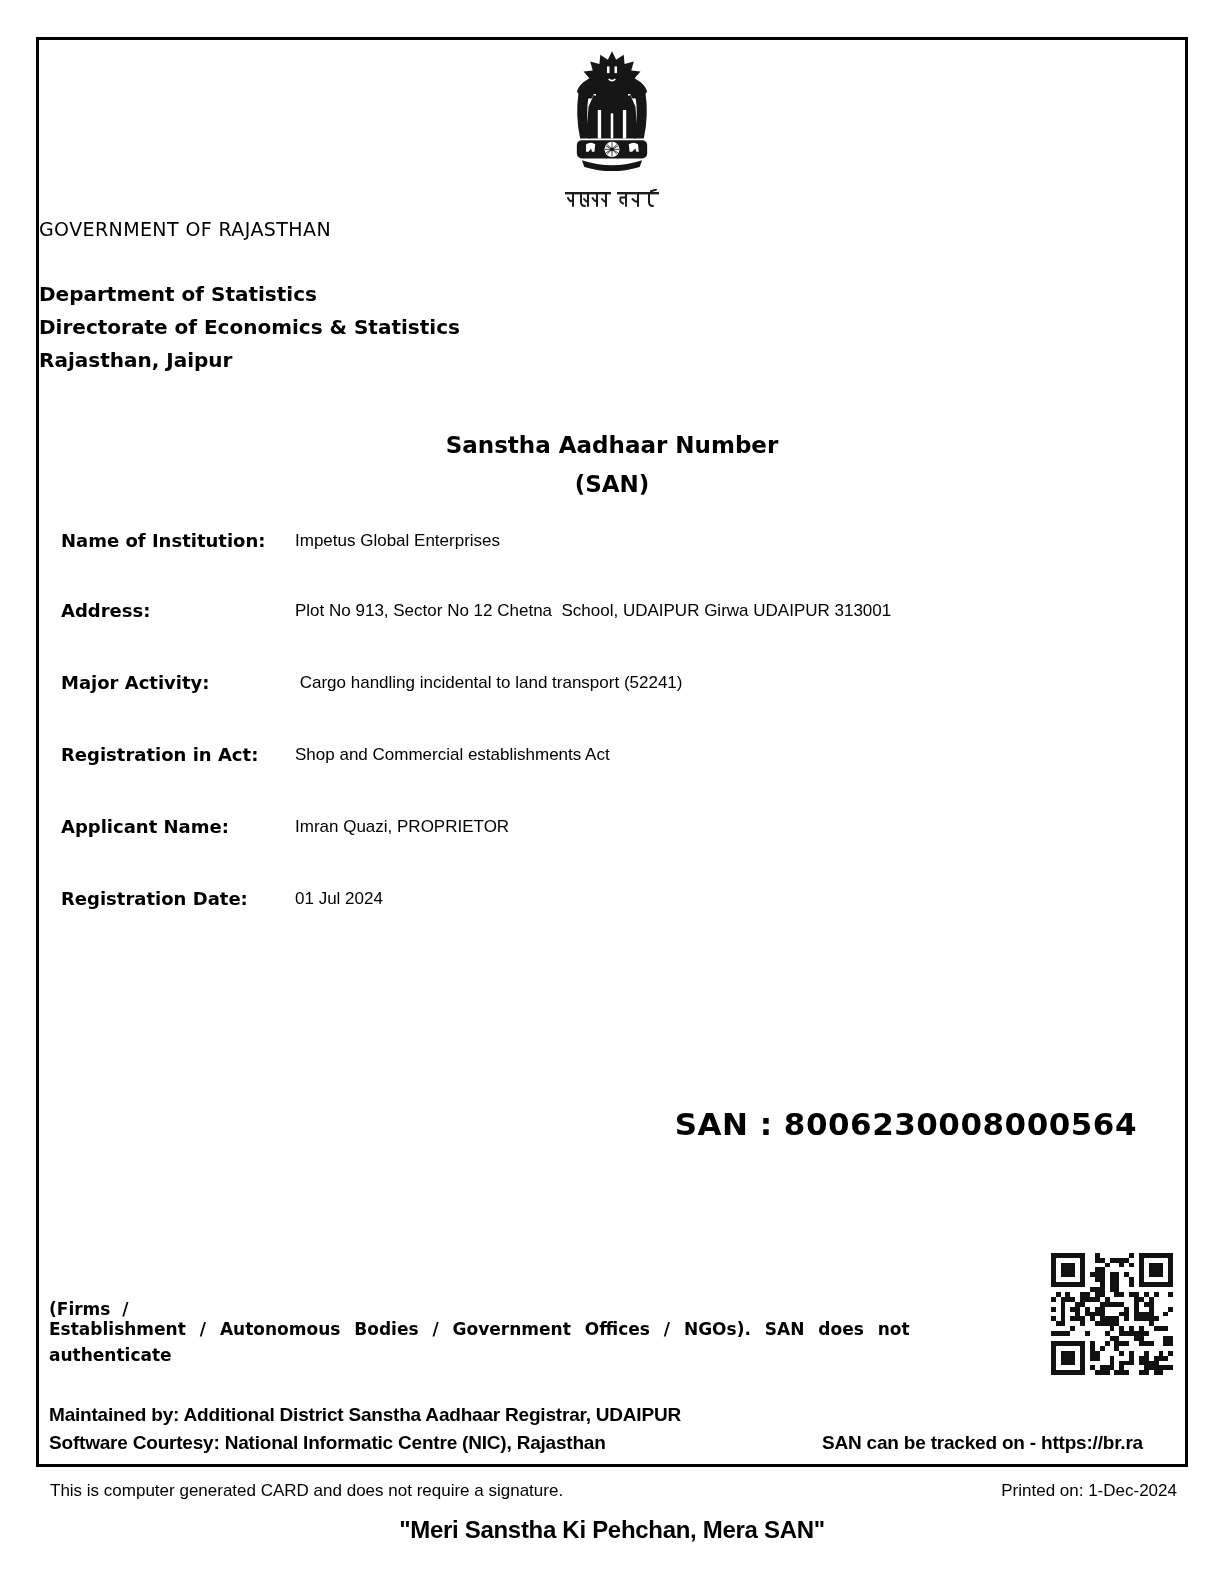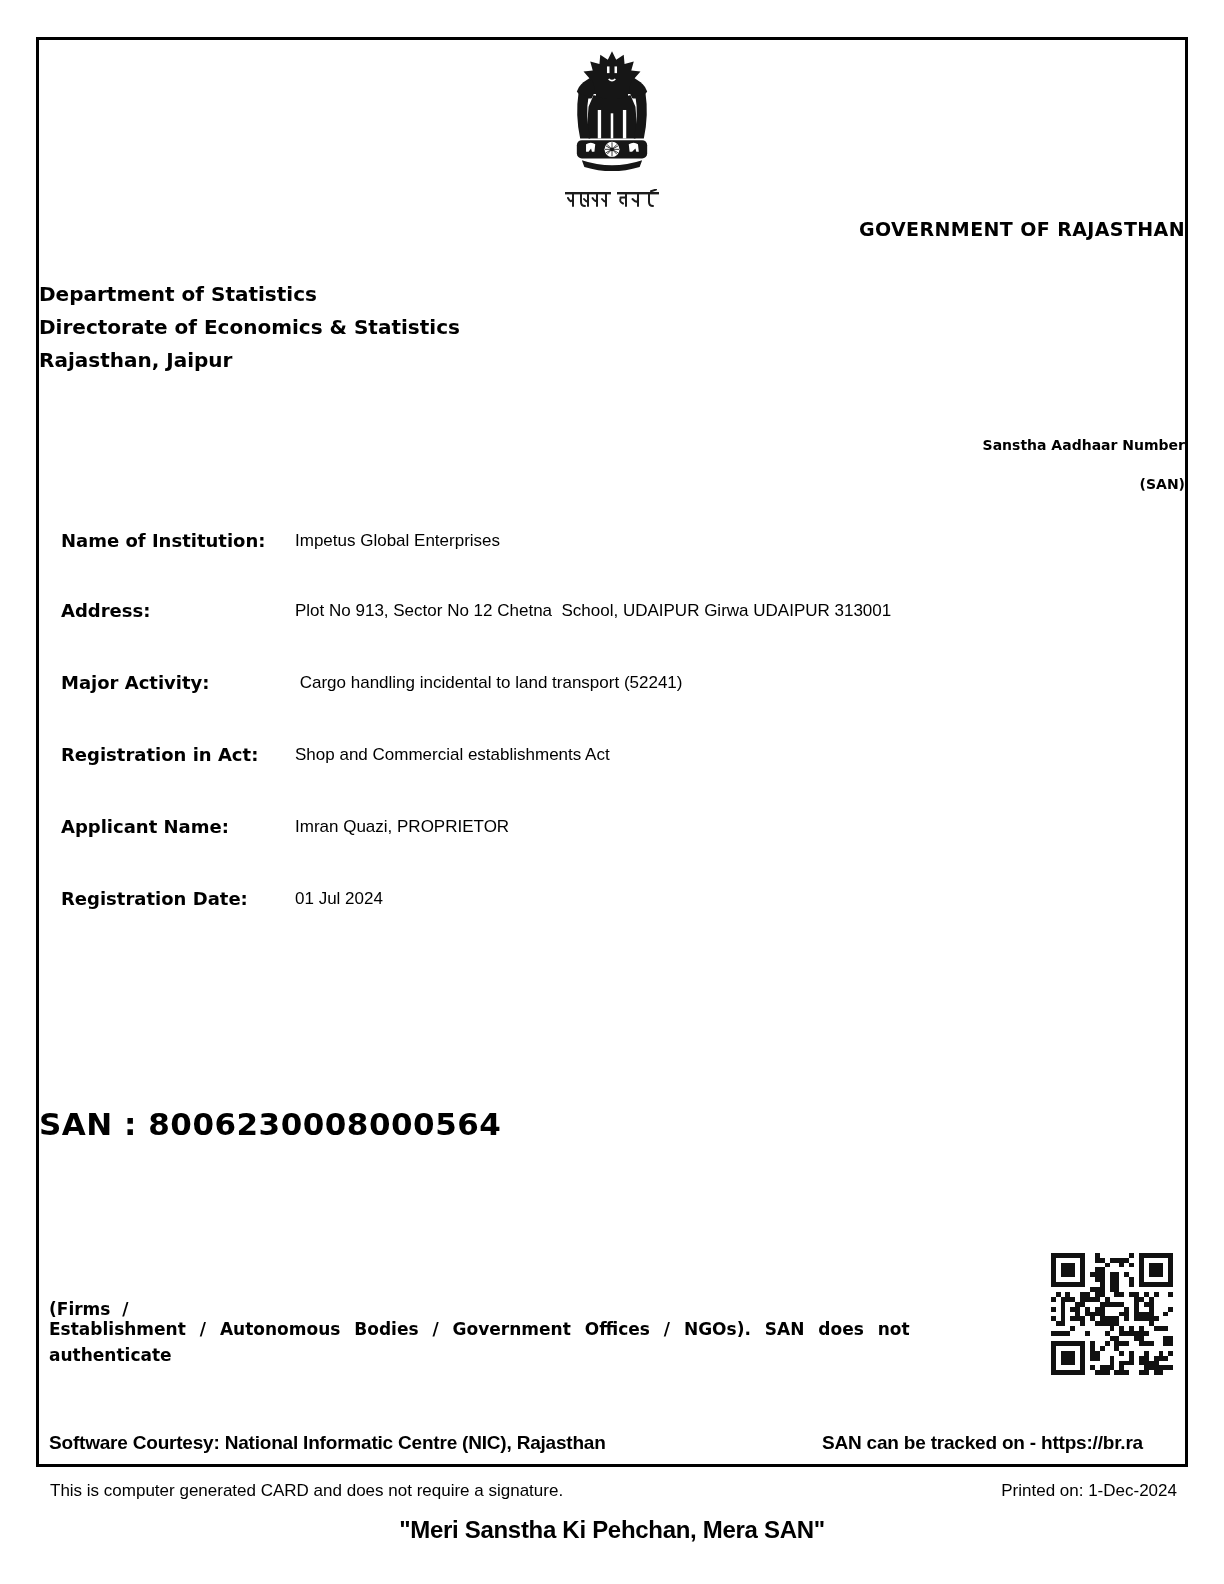--- a/index.html
+++ b/index.html
@@ -18,48 +18,48 @@
     background: #fff;
   }
 
   
   .emblem-wrap {
     position: absolute; left: 0; top: 8px; width: 100%;
     display: flex; flex-direction: column; align-items: center;
   }
   .gov-title {
     position: absolute; left: 0; top: 178px; width: 100%;
-    text-align: right; font-weight: bold; font-size: 19px;
+    text-align: left; font-weight: normal; font-size: 19px;
     letter-spacing: 0.4px;
   }
   .dept-block {
     position: absolute; left: 0; top: 238px; width: 100%;
     font-weight: bold; font-size: 20px; line-height: 33px;
   }
   .san-title {
     position: absolute; left: 0; top: 386px; width: 100%;
-    text-align: right; font-weight: bold; font-size: 14px; line-height: 39px;
+    text-align: center; font-weight: bold; font-size: 23px; line-height: 39px;
   }
 
   
   .field-row { position: absolute; left: 0; width: 100%; }
   .field-label {
     position: absolute; left: 22px; top: 0;
     font-weight: bold; font-size: 18px; white-space: pre;
   }
   .field-value {
     position: absolute; left: 256px; top: 1px;
     font-family: "Liberation Sans", sans-serif;
     font-size: 17px; white-space: pre;
   }
 
   
   .san-number {
     position: absolute; left: 0; top: 1066px; width: 1098px;
-    text-align: left; font-weight: bold; font-size: 31px;
+    text-align: right; font-weight: bold; font-size: 31px;
     letter-spacing: 0.5px;
   }
 
   
   .note-line {
     position: absolute; left: 10px;
     font-weight: bold; font-size: 17px; white-space: nowrap;
   }
   .note-1 { top: 1212px; width: 988px; overflow: hidden; word-spacing: 6.5px; }
   .note-2 { top: 1248px; word-spacing: 6px; margin-top: 11px; }
@@ -405,19 +405,20 @@
         <rect x="4" y="4" width="3" height="3" fill="#111111"></rect>
         <rect x="20" y="2" width="7" height="7" fill="#111111"></rect>
         <rect x="21" y="3" width="5" height="5" fill="#ffffff"></rect>
         <rect x="22" y="4" width="3" height="3" fill="#111111"></rect>
         <rect x="2" y="20" width="7" height="7" fill="#111111"></rect>
         <rect x="3" y="21" width="5" height="5" fill="#ffffff"></rect>
         <rect x="4" y="22" width="3" height="3" fill="#111111"></rect>
       </svg>
   </div>
 
+  <div class="maint-1 cond">Maintained by: Additional District Sanstha Aadhaar Registrar, UDAIPUR</div>
   <div class="maint-2 cond">Software Courtesy: National Informatic Centre (NIC), Rajasthan</div>
   <div class="tracking cond">SAN can be tracked on - https://br.ra</div>
 </div>
 
 <div class="gen-note">This is computer generated CARD and does not require a signature.</div>
 <div class="printed-on">Printed on: 1-Dec-2024</div>
 <div class="bottom-motto">"Meri Sanstha Ki Pehchan, Mera SAN"</div>
 
 </body></html>

